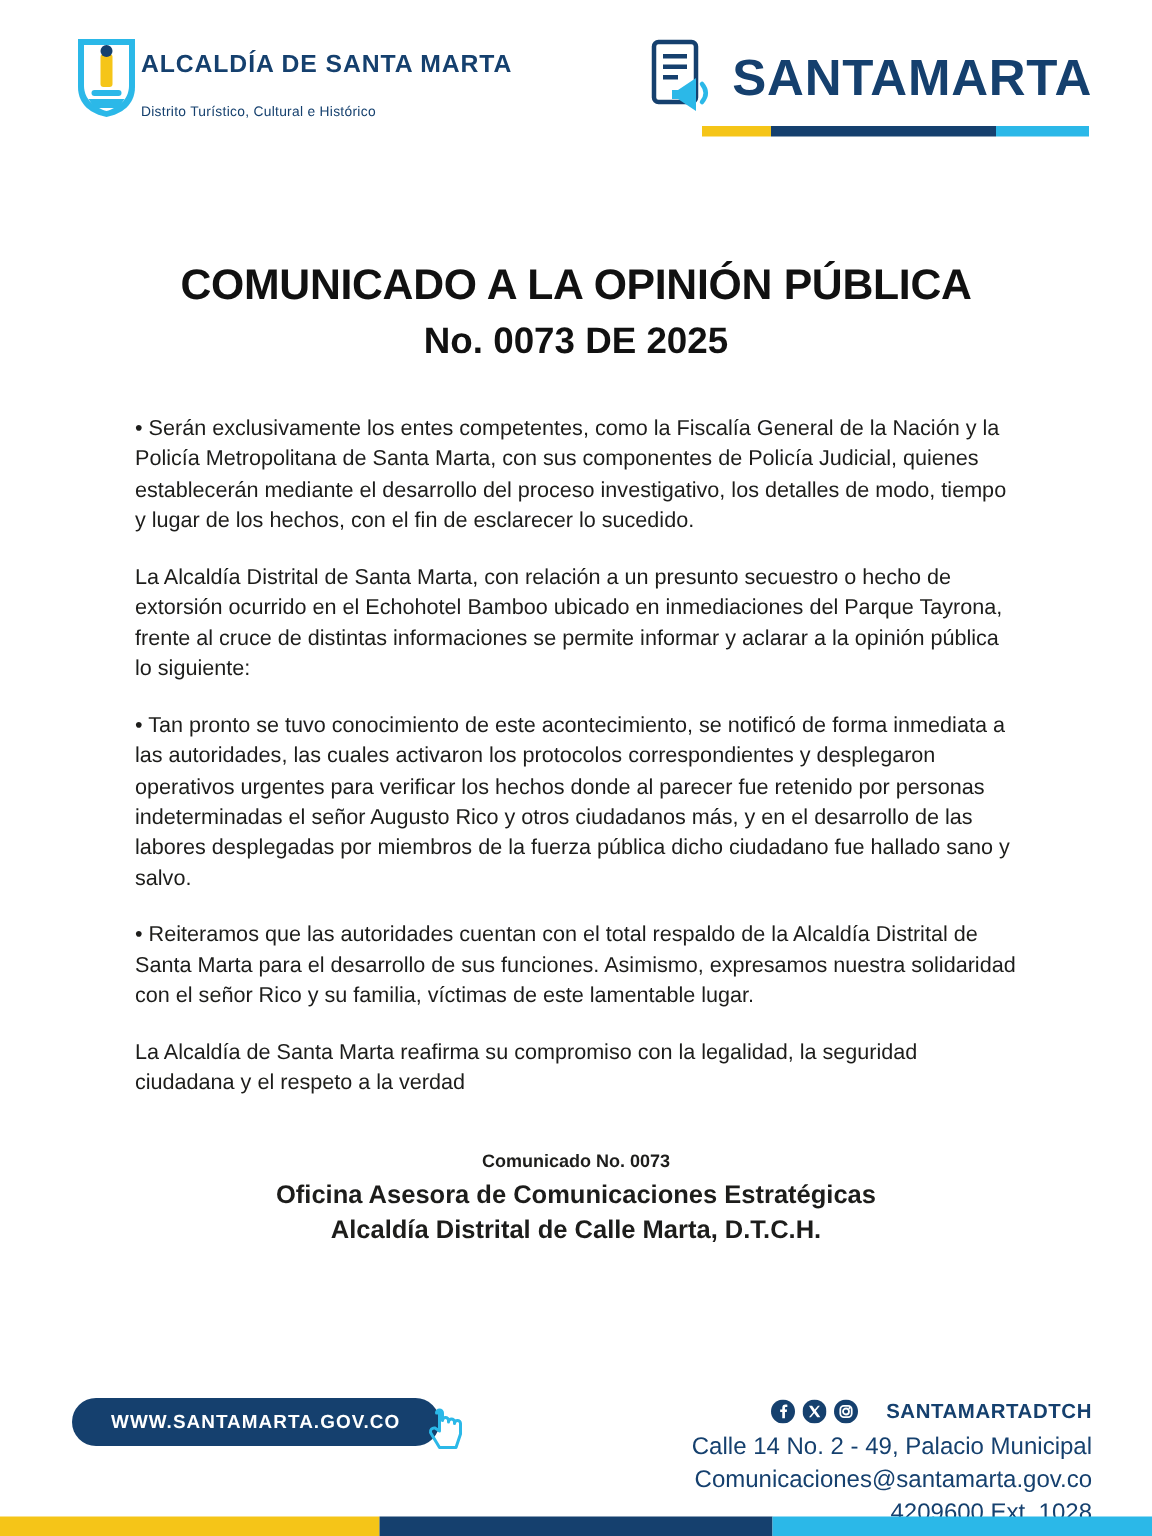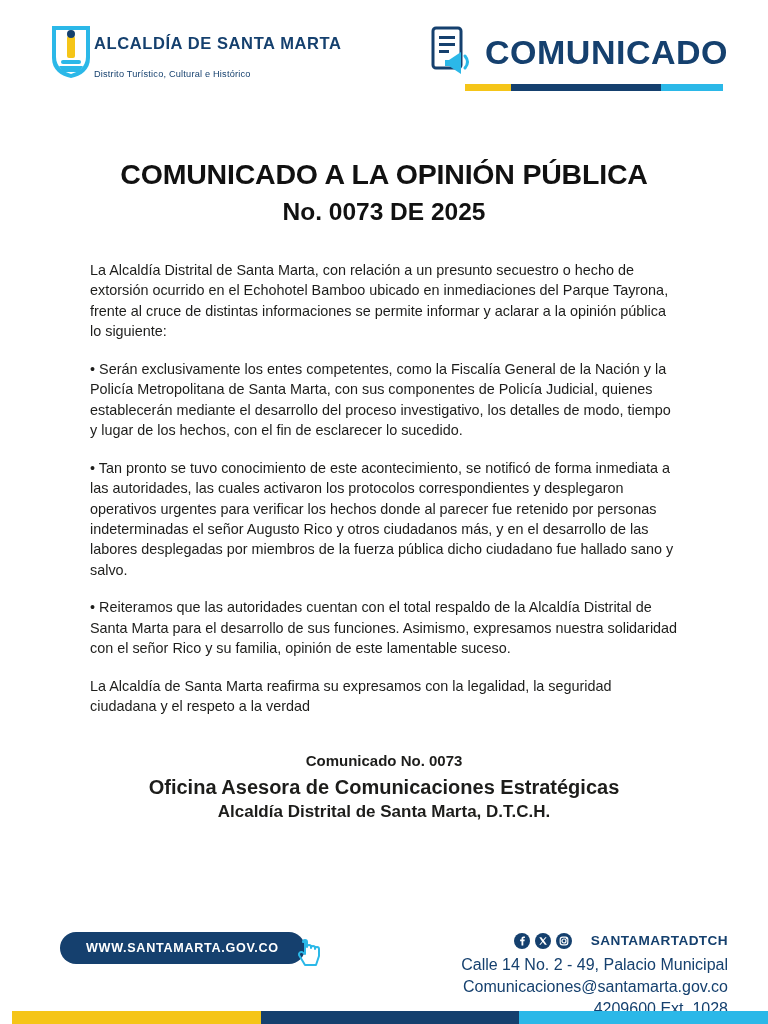--- a/index.html
+++ b/index.html
@@ -76,21 +76,21 @@
     margin-left: 36px;
   }
   .lockup-bars i { display: block; height: 100%; }
   .bar-yellow { width: 46px; background: #f5c518; }
   .bar-navy  { width: 150px; background: #15406e; }
   .bar-cyan  { width: 62px; background: #2bb8e8; }
 
   
   .title-block {
     text-align: center;
-    margin-top: 40px;
+    margin-top: 56px;
   }
   .title-main {
     font-size: 28.5px;
     font-weight: bold;
     color: #111;
     letter-spacing: -0.2px;
   }
   .title-sub {
     font-size: 24.5px;
     font-weight: bold;
@@ -111,29 +111,29 @@
     text-align: left;
   }
   .para:last-child { margin-bottom: 0; }
 
   
   .signoff {
     margin-top: 34px;
     text-align: center;
     line-height: 1.32;
   }
-  .signoff .s1 { font-size: 15px; font-weight: bold; }
+  .signoff .s1 { font-size: 12px; font-weight: bold; }
   .signoff .s2 { font-size: 14.5px; margin-top: 2px; }
-  .signoff .s3 { font-size: 20px; font-weight: bold; margin-top: 4px; }
+  .signoff .s3 { font-size: 17px; font-weight: bold; margin-top: 4px; }
   .signoff .s4 { font-size: 17px; font-weight: bold; }
 
   
   .footer {
     position: absolute;
-    left: 12px; right: 0; bottom: 0;
+    left: 0; right: 0; bottom: 0;
     height: 118px;
   }
   .footer-inner {
     position: relative;
     height: 100px;
     padding: 26px 40px 0 48px;
     display: flex;
     justify-content: space-between;
     align-items: flex-start;
   }
@@ -216,46 +216,46 @@
         <span class="doc-icon">
           <svg width="46" height="52" viewBox="0 0 46 52">
             <rect x="4" y="2" width="28" height="40" rx="3" fill="#ffffff" stroke="#15406e" stroke-width="3"></rect>
             <rect x="10" y="10" width="16" height="3" fill="#15406e"></rect>
             <rect x="10" y="17" width="16" height="3" fill="#15406e"></rect>
             <rect x="10" y="24" width="10" height="3" fill="#15406e"></rect>
             <path d="M20 34 L32 26 V48 L20 40 H16 V34 Z" fill="#2bb8e8"></path>
             <path d="M36 30 q5 6 0 12" stroke="#2bb8e8" stroke-width="3" fill="none" stroke-linecap="round"></path>
           </svg>
         </span>
-        <span class="comunicado-word">COMUNICADO</span>
+        <span class="comunicado-word">SANTAMARTA</span>
       </div>
       <div class="lockup-bars">
         <i class="bar-yellow"></i>
         <i class="bar-navy"></i>
         <i class="bar-cyan"></i>
       </div>
     </div>
   </div>
 
   <div class="title-block">
     <div class="title-main">COMUNICADO A LA OPINIÓN PÚBLICA</div>
     <div class="title-sub">No. 0073 DE 2025</div>
   </div>
 
   <div class="body">
+    <p class="para">• Serán exclusivamente los entes competentes, como la Fiscalía General de la Nación y la Policía Metropolitana de Santa Marta, con sus componentes de Policía Judicial, quienes establecerán mediante el desarrollo del proceso investigativo, los detalles de modo, tiempo y lugar de los hechos, con el fin de esclarecer lo sucedido.</p>
     <p class="para">La Alcaldía Distrital de Santa Marta, con relación a un presunto secuestro o hecho de extorsión ocurrido en el Echohotel Bamboo ubicado en inmediaciones del Parque Tayrona, frente al cruce de distintas informaciones se permite informar y aclarar a la opinión pública lo siguiente:</p>
-    <p class="para">• Serán exclusivamente los entes competentes, como la Fiscalía General de la Nación y la Policía Metropolitana de Santa Marta, con sus componentes de Policía Judicial, quienes establecerán mediante el desarrollo del proceso investigativo, los detalles de modo, tiempo y lugar de los hechos, con el fin de esclarecer lo sucedido.</p>
     <p class="para">• Tan pronto se tuvo conocimiento de este acontecimiento, se notificó de forma inmediata a las autoridades, las cuales activaron los protocolos correspondientes y desplegaron operativos urgentes para verificar los hechos donde al parecer fue retenido por personas indeterminadas el señor Augusto Rico y otros ciudadanos más, y en el desarrollo de las labores desplegadas por miembros de la fuerza pública dicho ciudadano fue hallado sano y salvo.</p>
-    <p class="para">• Reiteramos que las autoridades cuentan con el total respaldo de la Alcaldía Distrital de Santa Marta para el desarrollo de sus funciones. Asimismo, expresamos nuestra solidaridad con el señor Rico y su familia, opinión de este lamentable suceso.</p>
-    <p class="para">La Alcaldía de Santa Marta reafirma su expresamos con la legalidad, la seguridad ciudadana y el respeto a la verdad</p>
+    <p class="para">• Reiteramos que las autoridades cuentan con el total respaldo de la Alcaldía Distrital de Santa Marta para el desarrollo de sus funciones. Asimismo, expresamos nuestra solidaridad con el señor Rico y su familia, víctimas de este lamentable lugar.</p>
+    <p class="para">La Alcaldía de Santa Marta reafirma su compromiso con la legalidad, la seguridad ciudadana y el respeto a la verdad</p>
 
     <div class="signoff">
       <div class="s1">Comunicado No. 0073</div>
       <div class="s3">Oficina Asesora de Comunicaciones Estratégicas</div>
-      <div class="s4">Alcaldía Distrital de Santa Marta, D.T.C.H.</div>
+      <div class="s4">Alcaldía Distrital de Calle Marta, D.T.C.H.</div>
     </div>
   </div>
 
   <div class="footer">
     <div class="footer-inner">
 
       <div class="pill-wrap">
         <span class="web-pill">WWW.SANTAMARTA.GOV.CO</span>
         <span class="cursor-icon">
           <svg width="26" height="30" viewBox="0 0 26 30">

